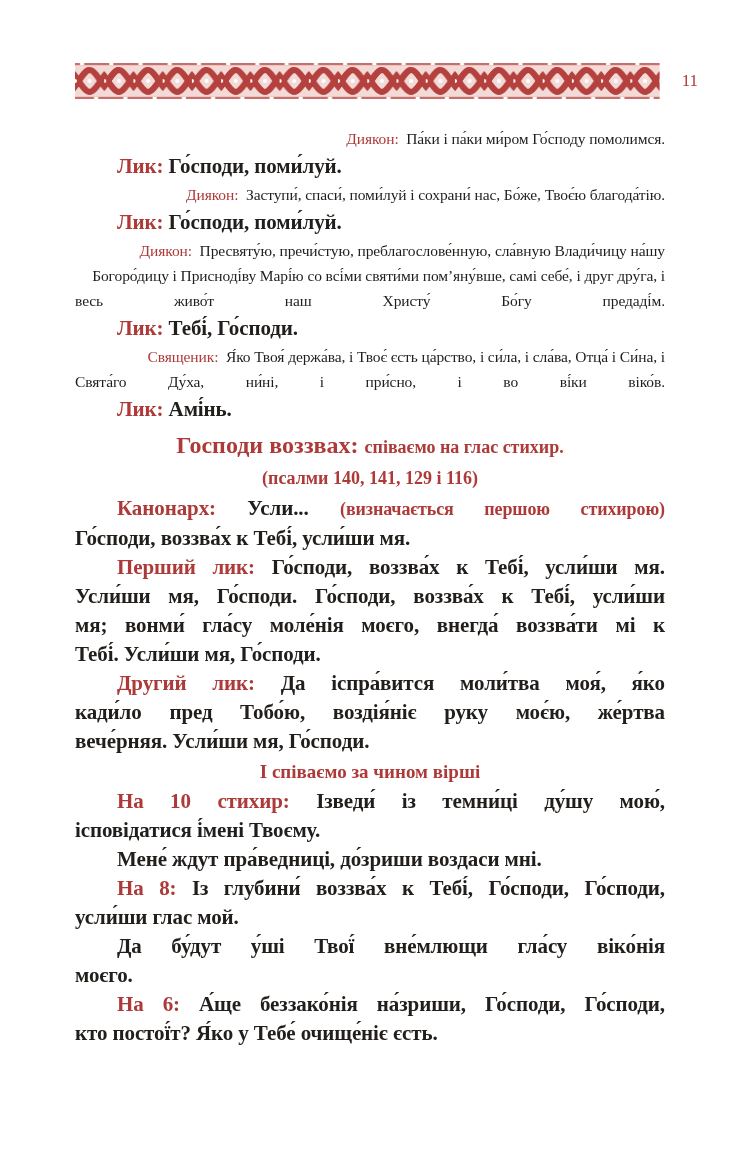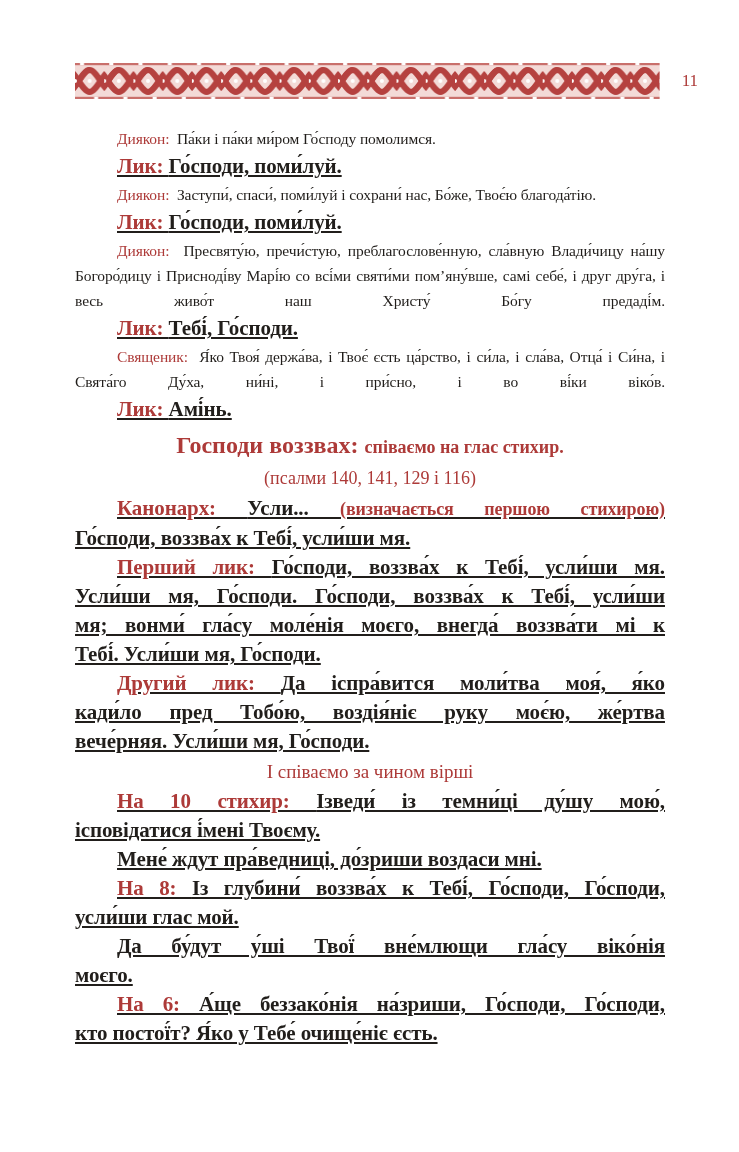--- a/index.html
+++ b/index.html
@@ -26,26 +26,26 @@
     flex:0 0 auto;
     color:var(--accent,#ad3a38);
     font-size:17px;font-weight:400;
   }
   #content{margin-top:26px;}
   .blk{margin:0;}
   .c{text-align:center;}
   .j{text-align:justify;text-align-last:justify;}
   .ind{text-indent:42px;}
   .b-title{font-size:27px;line-height:34px;font-weight:700;margin:0 0 4px 0;}
-  .b-sm{font-size:15.5px;line-height:25px;font-weight:400;letter-spacing:-0.1px;}
-  .b-lg{font-size:21px;line-height:29px;font-weight:700;letter-spacing:-0.1px;text-decoration:underline;}
+  .b-sm{font-size:15.5px;line-height:25px;font-weight:400;letter-spacing:-0.1px;text-align:right;}
+  .b-lg{font-size:21px;line-height:29px;font-weight:700;letter-spacing:-0.1px;}
   .m-lyk{margin:1px 0;}
   .b-hxl{font-size:24px;line-height:32px;font-weight:700;margin:5px 0 2px 0;}
-  .b-hmd{font-size:18px;line-height:26px;font-weight:400;margin:0 0 3px 0;}
-  .b-sect{font-size:19px;line-height:27px;font-weight:400;margin:2px 0;}
+  .b-hmd{font-size:18px;line-height:26px;font-weight:700;margin:0 0 3px 0;}
+  .b-sect{font-size:19px;line-height:27px;font-weight:700;margin:2px 0;}
   .s-red{color:var(--accent,#ad3a38);}
   .s-black{color:var(--ink,#211e1b);}
   .s-xl{font-size:24px;margin-top:24px;}
   .s-md{font-size:18px;font-weight:700;margin-top:42px;}
 </style>
 </head>
 <body>
 
 <div class="page">
 

